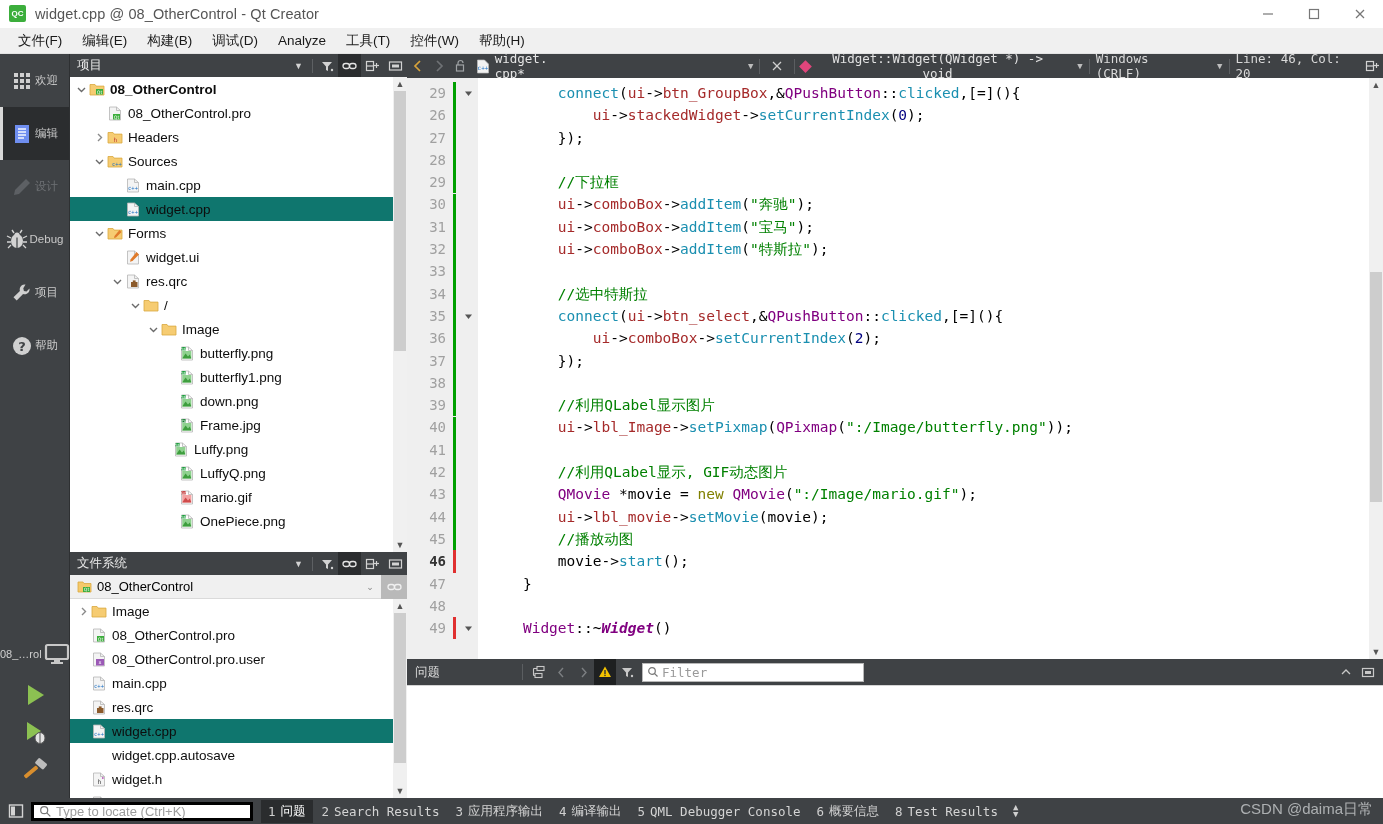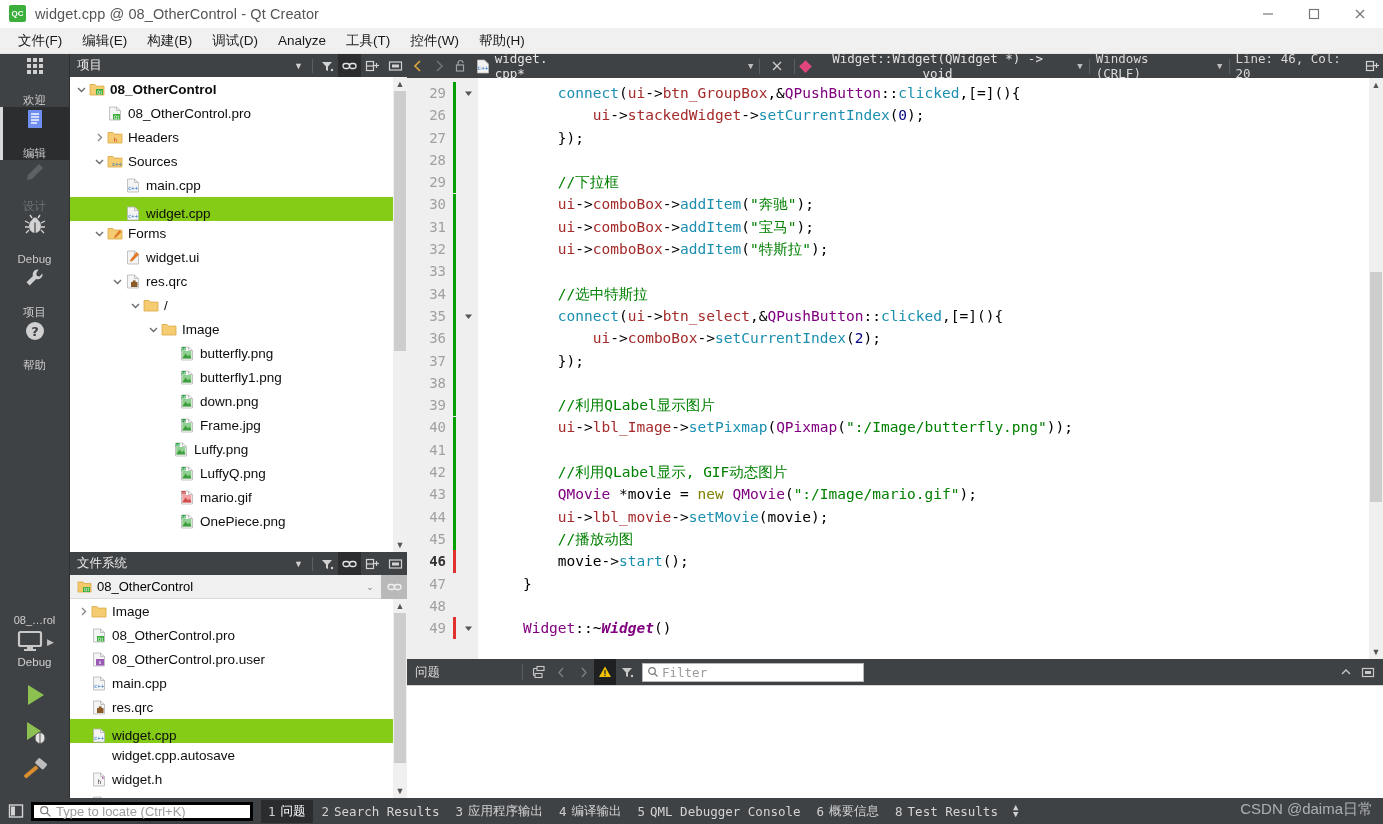--- a/index.html
+++ b/index.html
@@ -42,35 +42,35 @@
   
   .main { flex:1 1 auto; display:flex; min-height:0; }
 
   
   .modebar {
     width:70px; flex:0 0 70px; background:#3f4245;
     display:flex; flex-direction:column; color:#c3c3c3;
     border-right:1px solid #2e3032;
   }
   .mode-item {
-    height:53px; display:flex; flex-direction:column; align-items:center;
-    justify-content:space-between; gap:2px; font-size:11.5px; color:#c9c9c9;
+    height:53px; display:flex; align-items:center;
+    justify-content:center; gap:2px; font-size:11.5px; color:#c9c9c9;
     position:relative;
   }
   .mode-item.active { background:#2b2d2f; }
   .mode-item.active::before {
     content:""; position:absolute; left:0; top:0; bottom:0; width:3px; background:#d8d8d8;
   }
   .mode-item.disabled { color:#6e7174; }
   .mode-ico { height:24px; display:flex; align-items:center; justify-content:center; }
   .mode-label { font-size:11.5px; line-height:13px; }
 
   .mode-spacer { flex:1 1 auto; }
   .kit-sel {
-    display:flex; flex-direction:column; align-items:center; padding-top:8px;justify-content:space-between;
+    display:flex; flex-direction:row; align-items:center; padding-top:8px;justify-content:space-between;
   }
   .kit-name { font-size:11px; color:#cfcfcf; margin-bottom:3px; white-space:nowrap; }
   .kit-row { display:flex; align-items:center; gap:2px; }
   .kit-cfg { font-size:11.5px; color:#cfcfcf; margin-top:1px; }
   .runbtns { display:flex; flex-direction:column; align-items:center; gap:7px; padding:12px 0 14px 0;}
   .runbtn { height:30px; display:flex; align-items:center; justify-content:center; }
 
   
   .leftcol {
     width:337px; flex:0 0 337px; display:flex; flex-direction:column;
@@ -90,21 +90,21 @@
   .vsep { width:1px; height:14px; background:#5d6063; margin:0 2px; }
 
   .tree {
     flex:1 1 auto; overflow:hidden; background:#fff; position:relative;
     font-size:13.5px; color:#101010;
   }
   .trow {
     height:24px; display:flex; align-items:center; white-space:nowrap;
     padding-right:4px;
   }
-  .trow.sel { background:#84cc16;align-items:flex-end; }
+  .trow.sel { background:#0f766e; }
   .arrow { width:14px; flex:0 0 14px; display:flex; align-items:center; justify-content:center; color:#888; }
   .ficon { width:18px; flex:0 0 18px; display:flex; align-items:center; justify-content:center; margin-right:4px;}
   .tlabel { font-size:13.5px; color:#0d0d0d; }
   .tlabel.bold { font-weight:bold; }
 
   .scrollv {
     position:absolute; right:0; top:0; bottom:0; width:14px; background:#f0f0f0;
     display:flex; flex-direction:column; align-items:center;
   }
   .sv-btn { height:14px; width:14px; display:flex; align-items:center; justify-content:center; color:#555; font-size:9px;}

